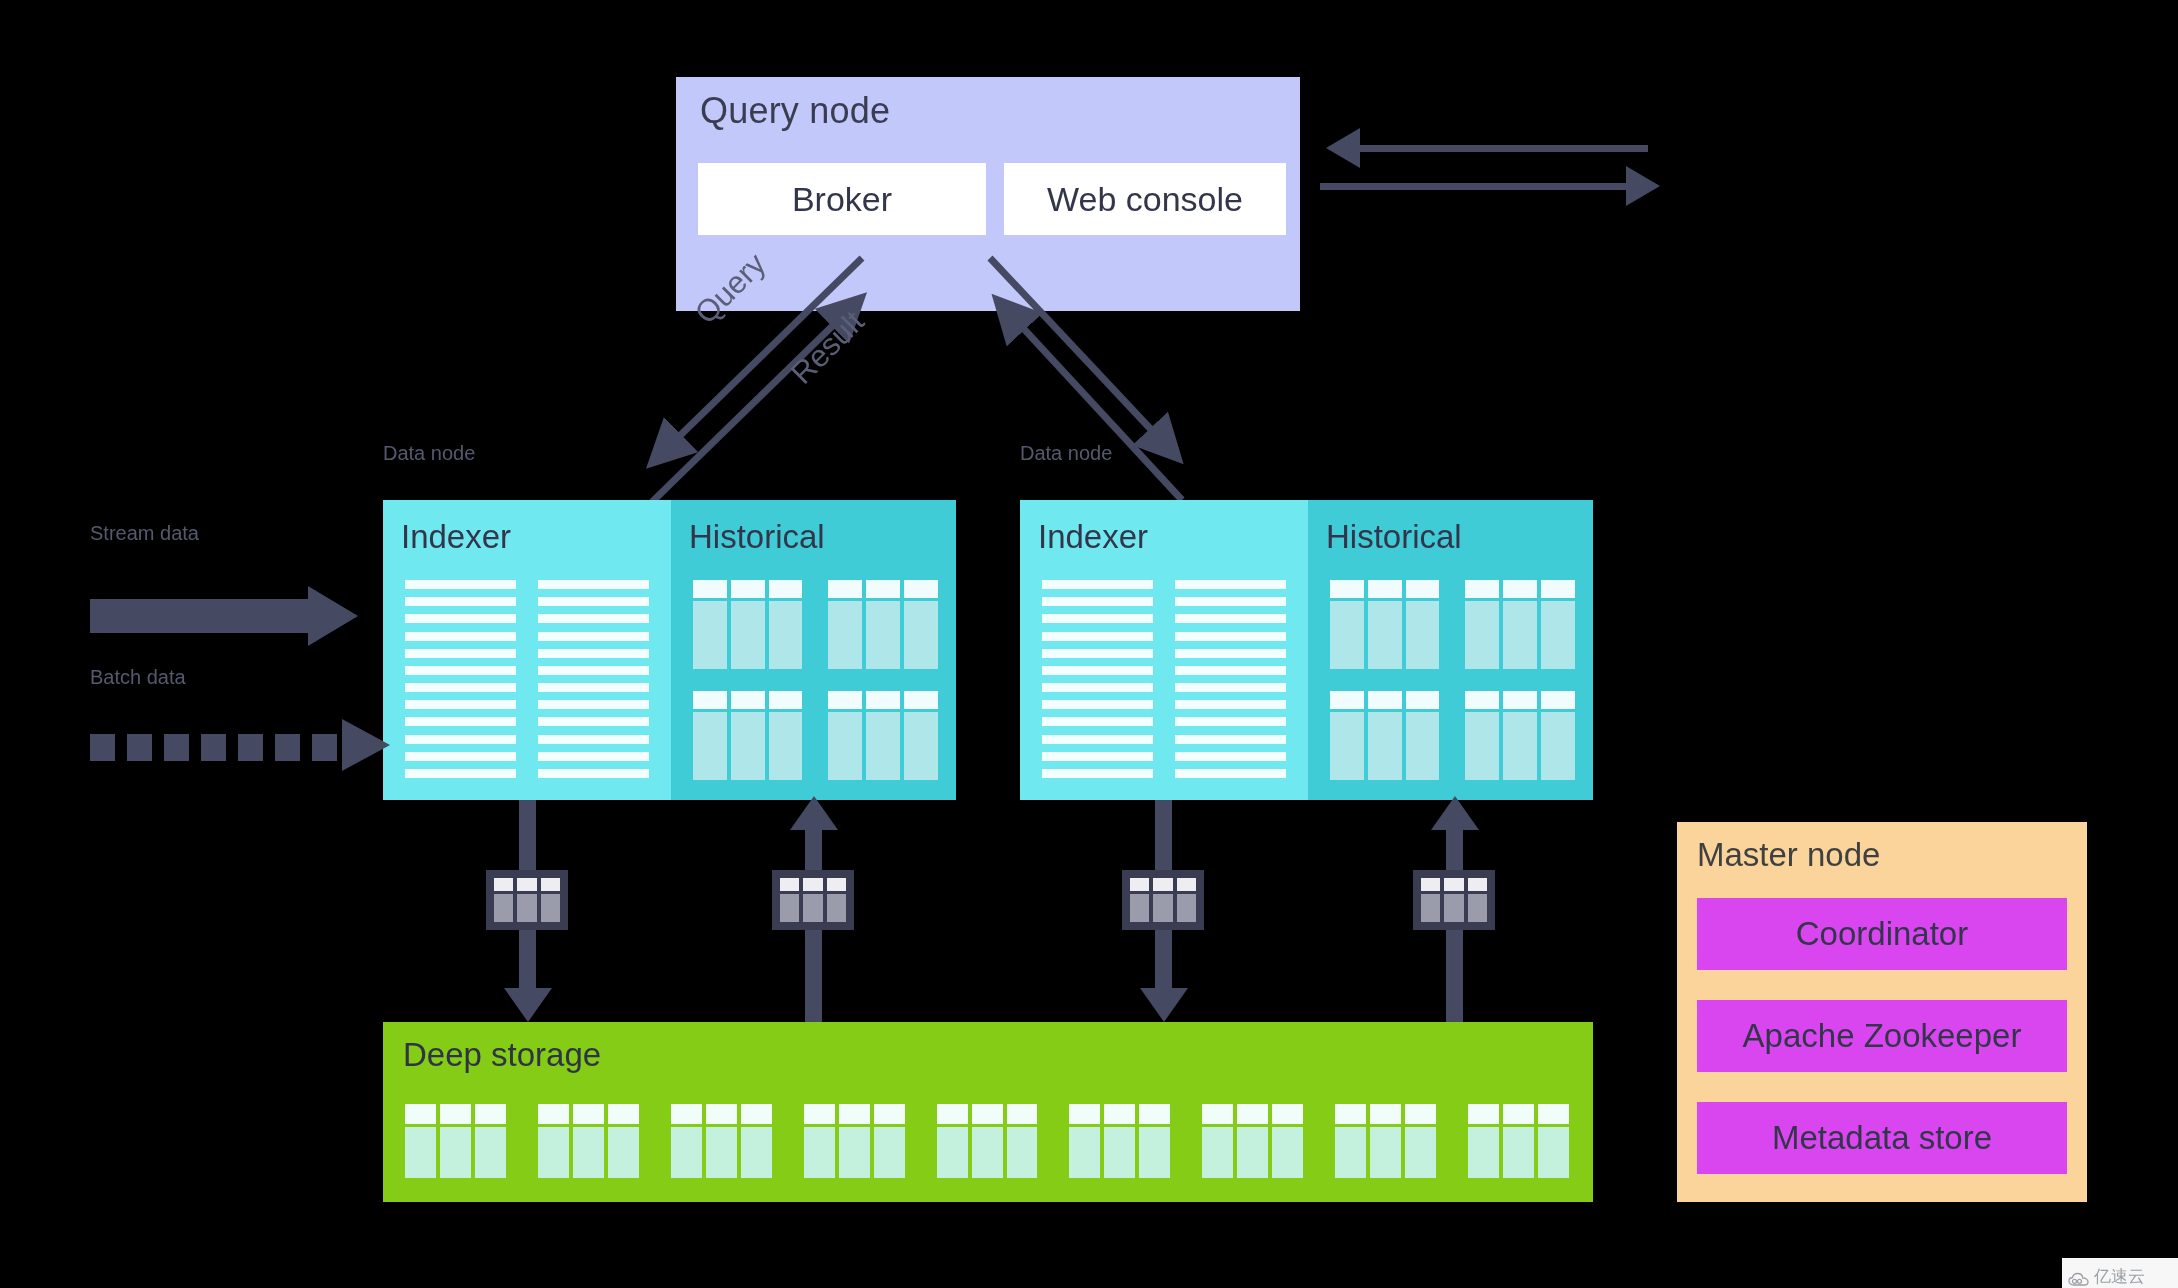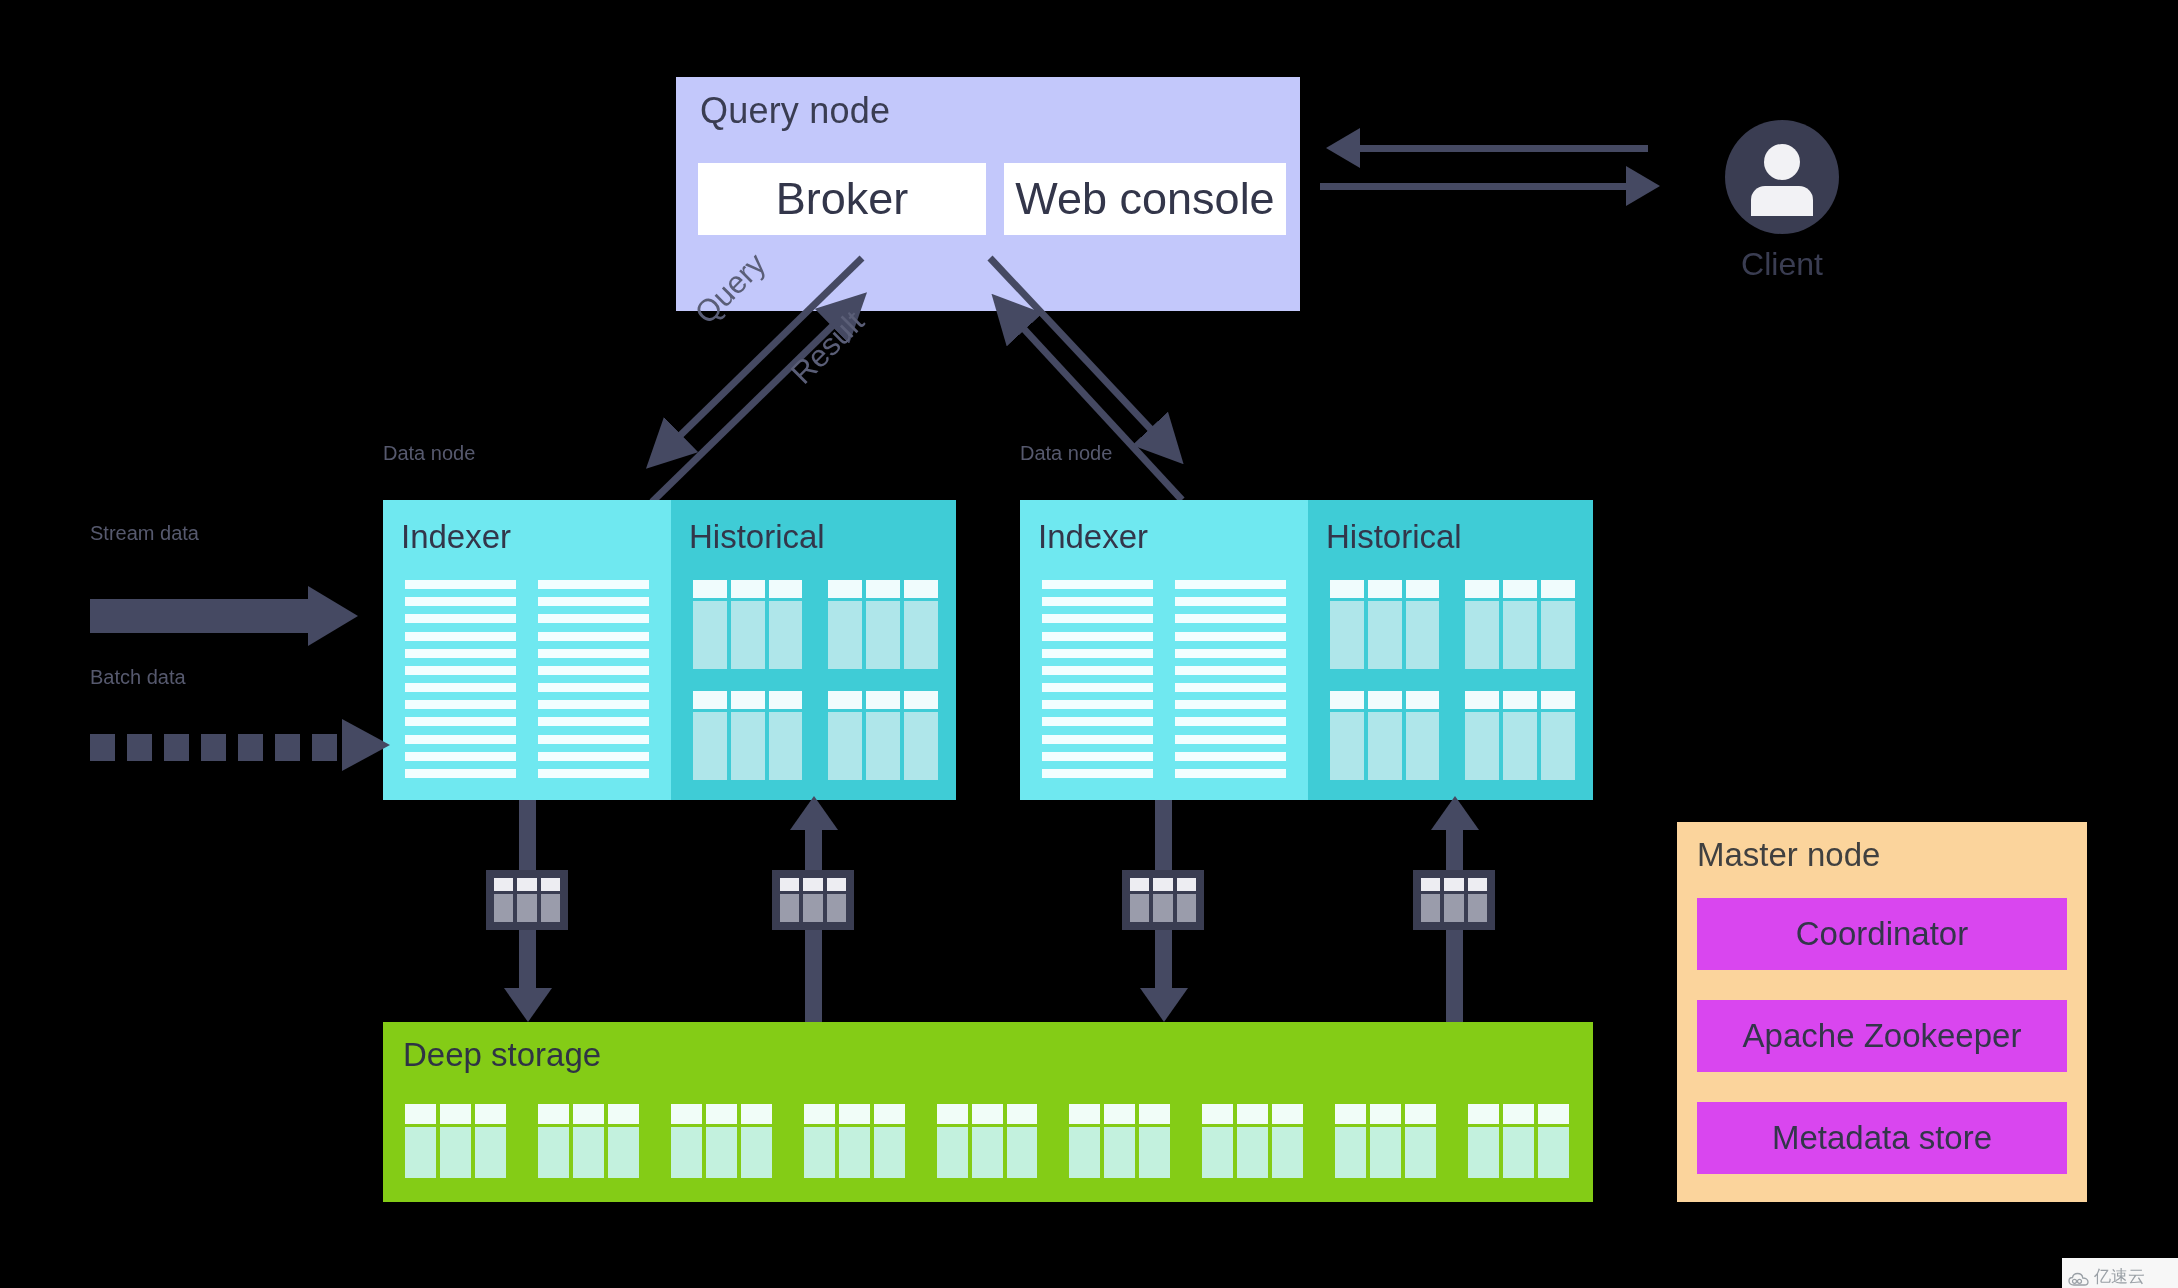--- a/index.html
+++ b/index.html
@@ -19,21 +19,21 @@
     background: #C3C8FB;
   }
   #query-node .node-title {
     position: absolute; left: 24px; top: 13px;
     font-size: 36px; color: #3A3D52; letter-spacing: .2px;
   }
   .qn-box {
     position: absolute; top: 86px; height: 72px;
     background: #FFFFFF;
     display: flex; align-items: center; justify-content: center;
-    font-size: 45px; color: #33364A;
+    font-size: 34px; color: #33364A;
   }
   #qn-broker { left: 22px; width: 288px; }
   #qn-webconsole { left: 328px; width: 282px; }
 
   
   #client-wrap { left: 1677px; top: 120px; width: 210px; text-align: center; }
   #client-avatar {
     width: 114px; height: 114px; border-radius: 50%;
     background: #3A3D52; margin: 0 auto; position: relative;
   }
@@ -167,27 +167,20 @@
 
   <div class="abs">
 
     <div class="hline" style="left:1360px; top:145px; width:288px;"></div>
     <div class="tri tri-left" style="left:1326px; top:128px;"></div>
 
     <div class="hline" style="left:1320px; top:183px; width:310px;"></div>
     <div class="tri tri-right" style="left:1626px; top:166px;"></div>
   </div>
 
-  <div class="abs" id="client-wrap">
-    <div id="client-avatar">
-      <div class="head"></div>
-      <div class="body"></div>
-    </div>
-    <div id="client-label">Client</div>
-  </div>
 
   <svg class="abs" id="diag-svg" viewBox="0 0 760 250">
     <defs>
       <marker id="ah" markerWidth="7" markerHeight="7" refX="5.2" refY="3.5" orient="auto">
         <polygon points="0,0 7,3.5 0,7" fill="#454962"></polygon>
       </marker>
     </defs>
 
     <line x1="262" y1="3" x2="55" y2="205" stroke="#454962" stroke-width="7" marker-end="url(#ah)"></line>
 

